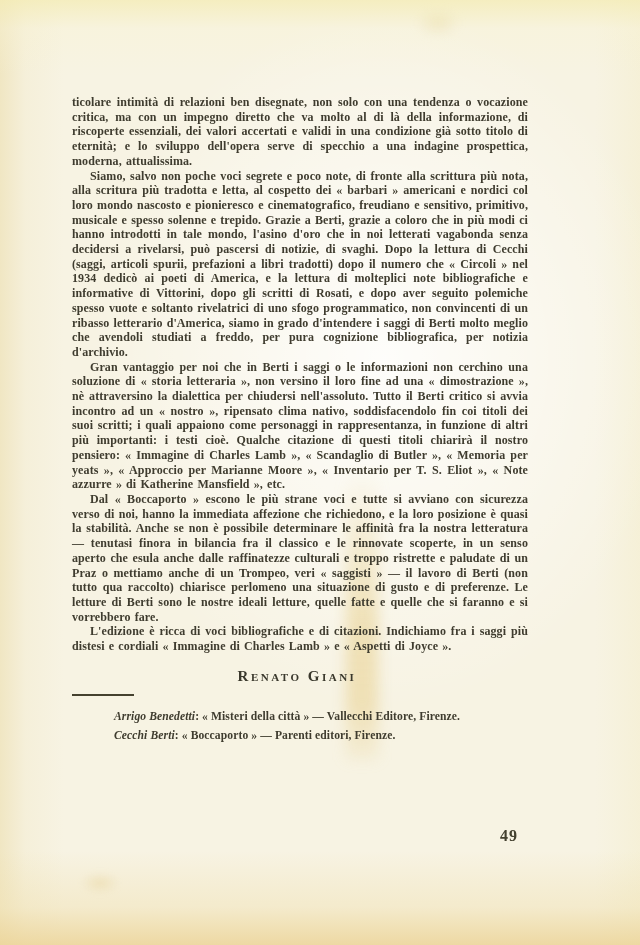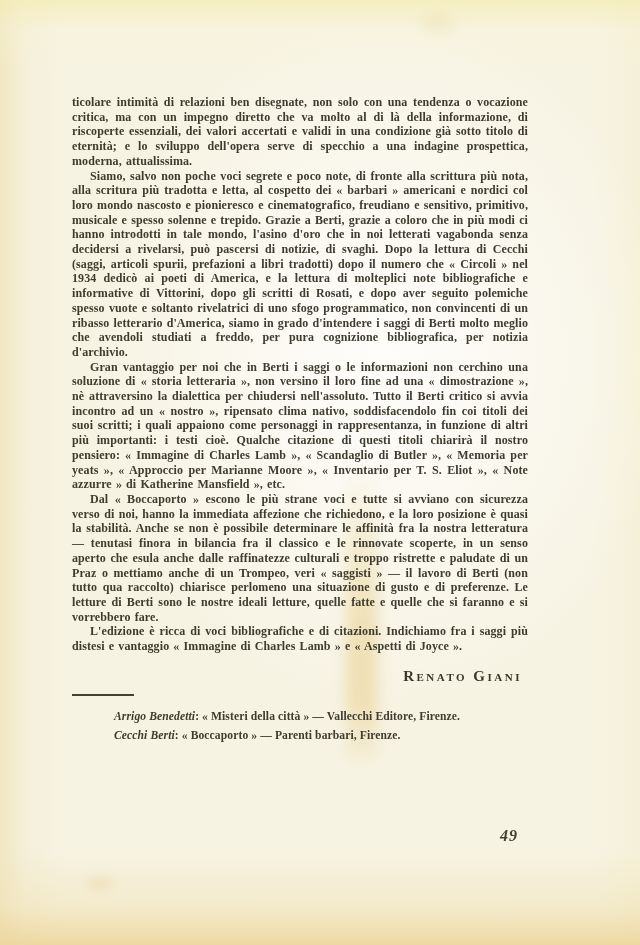--- a/index.html
+++ b/index.html
@@ -52,21 +52,21 @@
     font-weight:700;
     text-align:justify;
     word-spacing:1px;
     letter-spacing:0.1px;
   }
   .textblock p.indent{text-indent:18px;}
   .bottomblock{
     position:absolute;left:72px;top:668px;width:456px;
   }
   .signature{
-    text-align:right;
+    text-align:center;
     padding-right:6px;
     font-variant:small-caps;
     font-weight:700;
     font-size:15px;
     letter-spacing:2.5px;
     color:#3a382c;
   }
   .footnote-rule{
     width:62px;height:0;
     border-top:2px solid #45412f;
@@ -79,48 +79,47 @@
   .footnote{
     margin:0 0 3px 12px;
     font-size:11.6px;
     line-height:15.5px;
     font-weight:700;
     letter-spacing:0.1px;
   }
   .footnote .author{font-style:italic;}
   .page-number{
     position:absolute;left:500px;top:827px;
-    font-style:italic;
     font-weight:700;
     font-size:16px;
     letter-spacing:1px;
     color:#43402f;
   }
 </style>
 </head>
 <body>
 
 <div class="page">
 
   <div class="stain-top"></div>
   <div class="stain-vertical"></div>
   <div class="stain-blob"></div>
 
   <div class="textblock">
     <p>ticolare intimità di relazioni ben disegnate, non solo con una tendenza o vocazione critica, ma con un impegno diretto che va molto al di là della informazione, di riscoperte essenziali, dei valori accertati e validi in una condizione già sotto titolo di eternità; e lo sviluppo dell'opera serve di specchio a una indagine prospettica, moderna, attualissima.</p>
     <p class="indent">Siamo, salvo non poche voci segrete e poco note, di fronte alla scrittura più nota, alla scritura più tradotta e letta, al cospetto dei « barbari » americani e nordici col loro mondo nascosto e pionieresco e cinematografico, freudiano e sensitivo, primitivo, musicale e spesso solenne e trepido. Grazie a Berti, grazie a coloro che in più modi ci hanno introdotti in tale mondo, l'asino d'oro che in noi letterati vagabonda senza decidersi a rivelarsi, può pascersi di notizie, di svaghi. Dopo la lettura di Cecchi (saggi, articoli spurii, prefazioni a libri tradotti) dopo il numero che « Circoli » nel 1934 dedicò ai poeti di America, e la lettura di molteplici note bibliografiche e informative di Vittorini, dopo gli scritti di Rosati, e dopo aver seguito polemiche spesso vuote e soltanto rivelatrici di uno sfogo programmatico, non convincenti di un ribasso letterario d'America, siamo in grado d'intendere i saggi di Berti molto meglio che avendoli studiati a freddo, per pura cognizione bibliografica, per notizia d'archivio.</p>
     <p class="indent">Gran vantaggio per noi che in Berti i saggi o le informazioni non cerchino una soluzione di « storia letteraria », non versino il loro fine ad una « dimostrazione », nè attraversino la dialettica per chiudersi nell'assoluto. Tutto il Berti critico si avvia incontro ad un « nostro », ripensato clima nativo, soddisfacendolo fin coi titoli dei suoi scritti; i quali appaiono come personaggi in rappresentanza, in funzione di altri più importanti: i testi cioè. Qualche citazione di questi titoli chiarirà il nostro pensiero: « Immagine di Charles Lamb », « Scandaglio di Butler », « Memoria per yeats », « Approccio per Marianne Moore », « Inventario per T. S. Eliot », « Note azzurre » di Katherine Mansfield », etc.</p>
     <p class="indent">Dal « Boccaporto » escono le più strane voci e tutte si avviano con sicurezza verso di noi, hanno la immediata affezione che richiedono, e la loro posizione è quasi la stabilità. Anche se non è possibile determinare le affinità fra la nostra letteratura — tenutasi finora in bilancia fra il classico e le rinnovate scoperte, in un senso aperto che esula anche dalle raffinatezze culturali e troppo ristrette e paludate di un Praz o mettiamo anche di un Trompeo, veri « saggisti » — il lavoro di Berti (non tutto qua raccolto) chiarisce perlomeno una situazione di gusto e di preferenze. Le letture di Berti sono le nostre ideali letture, quelle fatte e quelle che si faranno e si vorrebbero fare.</p>
-    <p class="indent">L'edizione è ricca di voci bibliografiche e di citazioni. Indichiamo fra i saggi più distesi e vantaggio « Immagine di Charles Lamb » e « Aspetti di Joyce ».</p>
+    <p class="indent">L'edizione è ricca di voci bibliografiche e di citazioni. Indichiamo fra i saggi più distesi e cordiali « Immagine di Charles Lamb » e « Aspetti di Joyce ».</p>
   </div>
 
   <div class="bottomblock">
     <div class="signature">Renato Giani</div>
     <div class="footnote-rule"></div>
     <div class="footnotes">
       <p class="footnote"><span class="author">Arrigo Benedetti</span><span>: « Misteri della città » — Vallecchi Editore, Firenze.</span></p>
-      <p class="footnote"><span class="author">Cecchi Berti</span><span>: « Boccaporto » — Parenti barbari, Firenze.</span></p>
+      <p class="footnote"><span class="author">Cecchi Berti</span><span>: « Boccaporto » — Parenti editori, Firenze.</span></p>
     </div>
   </div>
 
   <div class="page-number">49</div>
 
 </div>
 
 </body></html>

